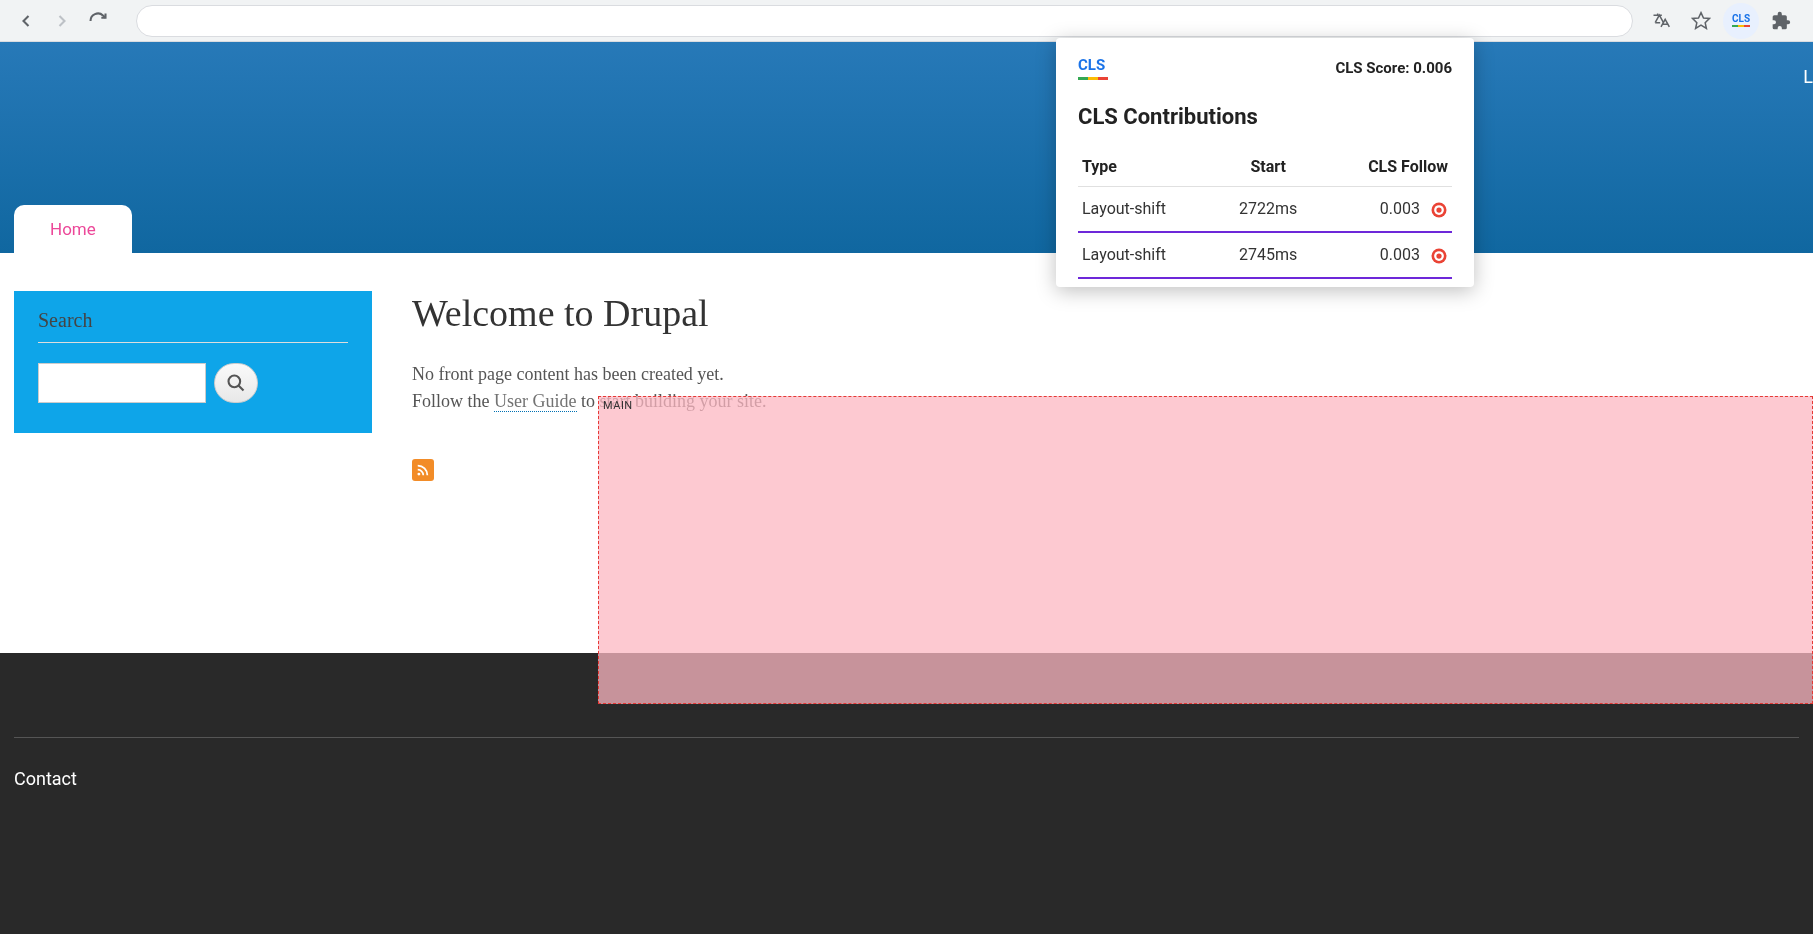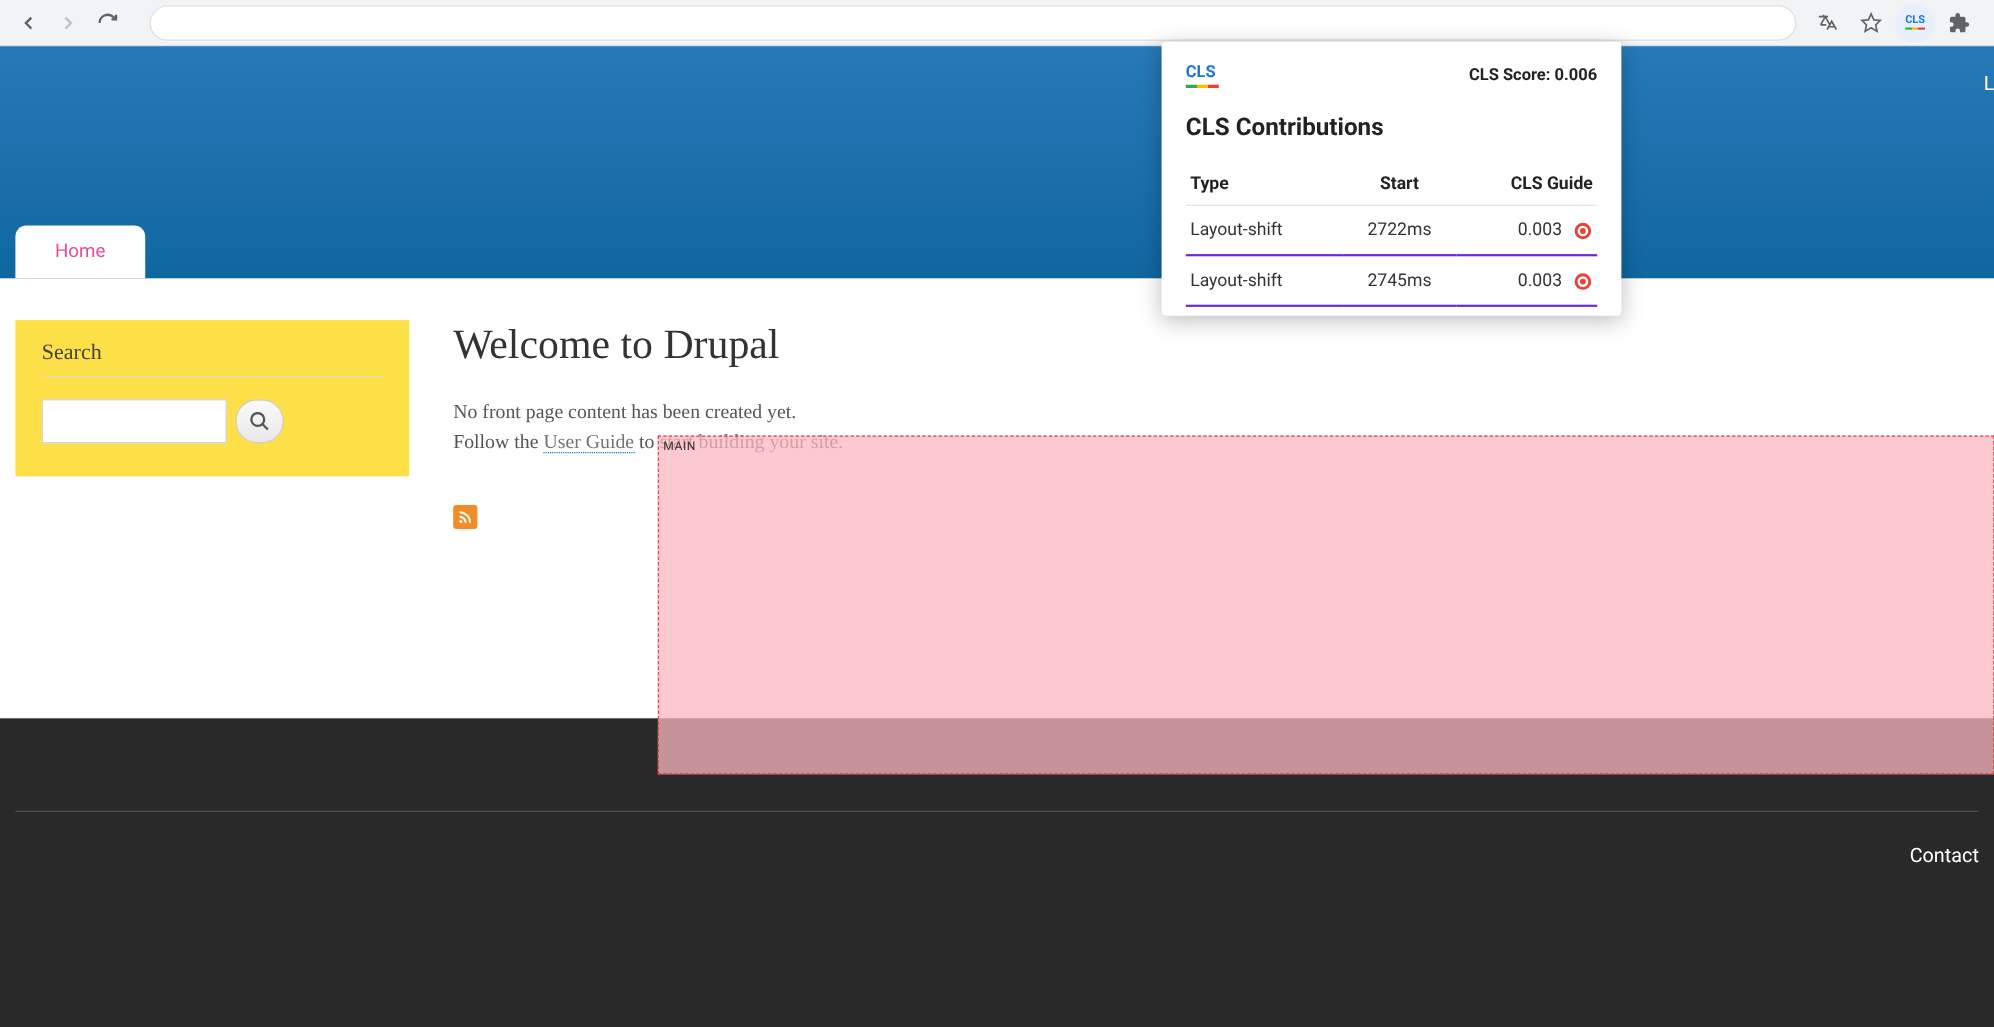--- a/index.html
+++ b/index.html
@@ -128,21 +128,21 @@
     
     .content-area {
       display: flex;
       padding: 38px 14px 0 14px;
       gap: 40px;
       height: 400px;
       position: relative;
     }
     .sidebar {
       width: 358px;
-      background: #fde047;
+      background: #0ea5e9;
       padding: 18px 24px 30px 24px;
       height: fit-content;
     }
     .search-title {
       font-family: Georgia, serif;
       font-size: 20px;
       color: #444;
       padding-bottom: 10px;
       border-bottom: 1px solid #ddd;
       margin-bottom: 20px;
@@ -236,21 +236,20 @@
     }
     
     
     .footer {
       position: absolute;
       left: 0;
       right: 0;
       top: 653px;
       bottom: 0;
       background: #292929;
-      text-align: right;
     }
     .footer-inner {
       border-top: 1px solid #555;
       margin: 84px 14px 0 14px;
       padding-top: 30px;
     }
     .footer-link {
       color: #fff;
       font-size: 18px;
     }
@@ -437,21 +436,21 @@
       <div class="cls-bar"></div>
     </div>
     <div class="popup-score">CLS Score: 0.006</div>
   </div>
   <div class="popup-subtitle">CLS Contributions</div>
   <table class="popup-table">
     <thead>
       <tr>
         <th>Type</th>
         <th>Start</th>
-        <th>CLS Guide</th>
+        <th>CLS Follow</th>
       </tr>
     </thead>
     <tbody>
       <tr>
         <td>Layout-shift</td>
         <td>2722ms</td>
         <td>
           <span>0.003</span>
           <svg class="target-icon" viewBox="0 0 24 24">
               <circle cx="12" cy="12" r="10" fill="#ea4335"></circle>

